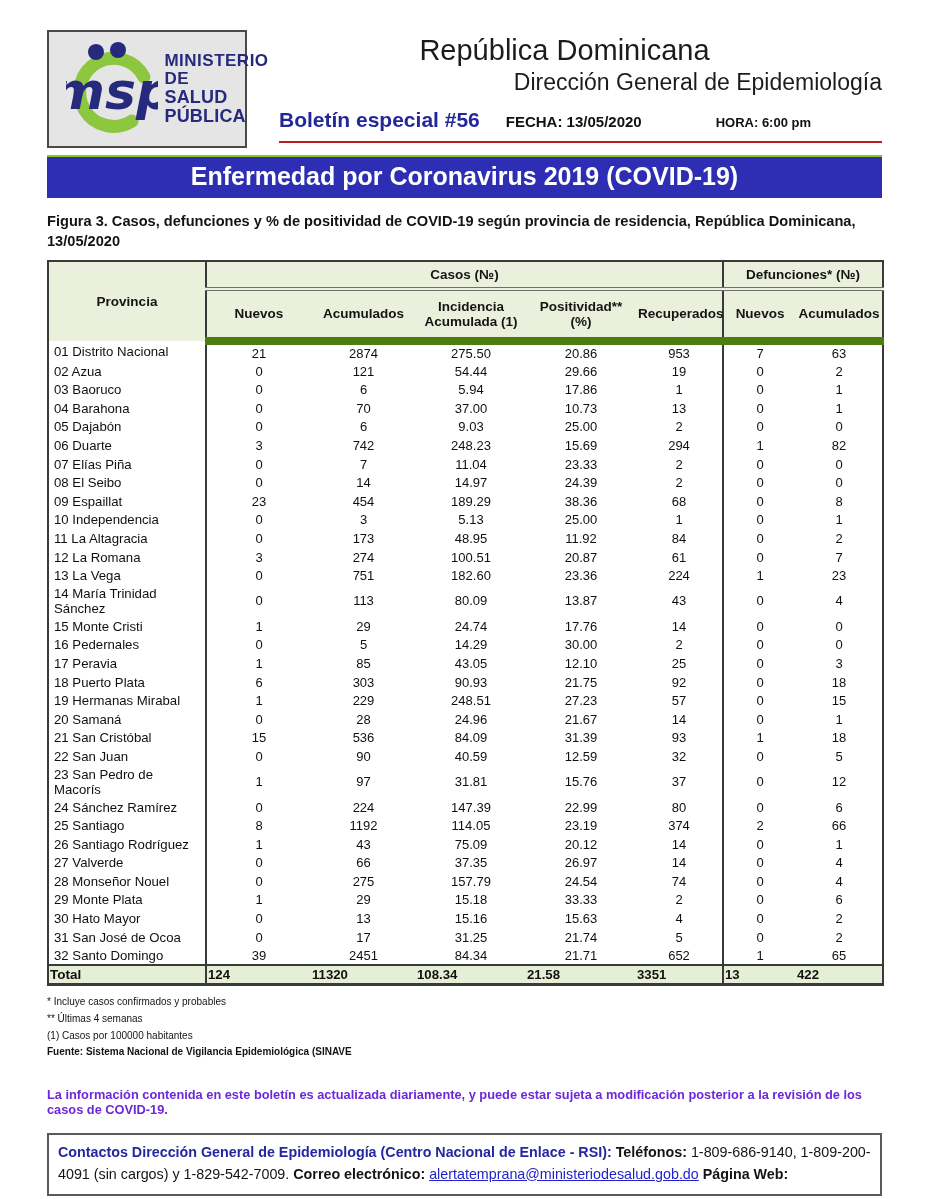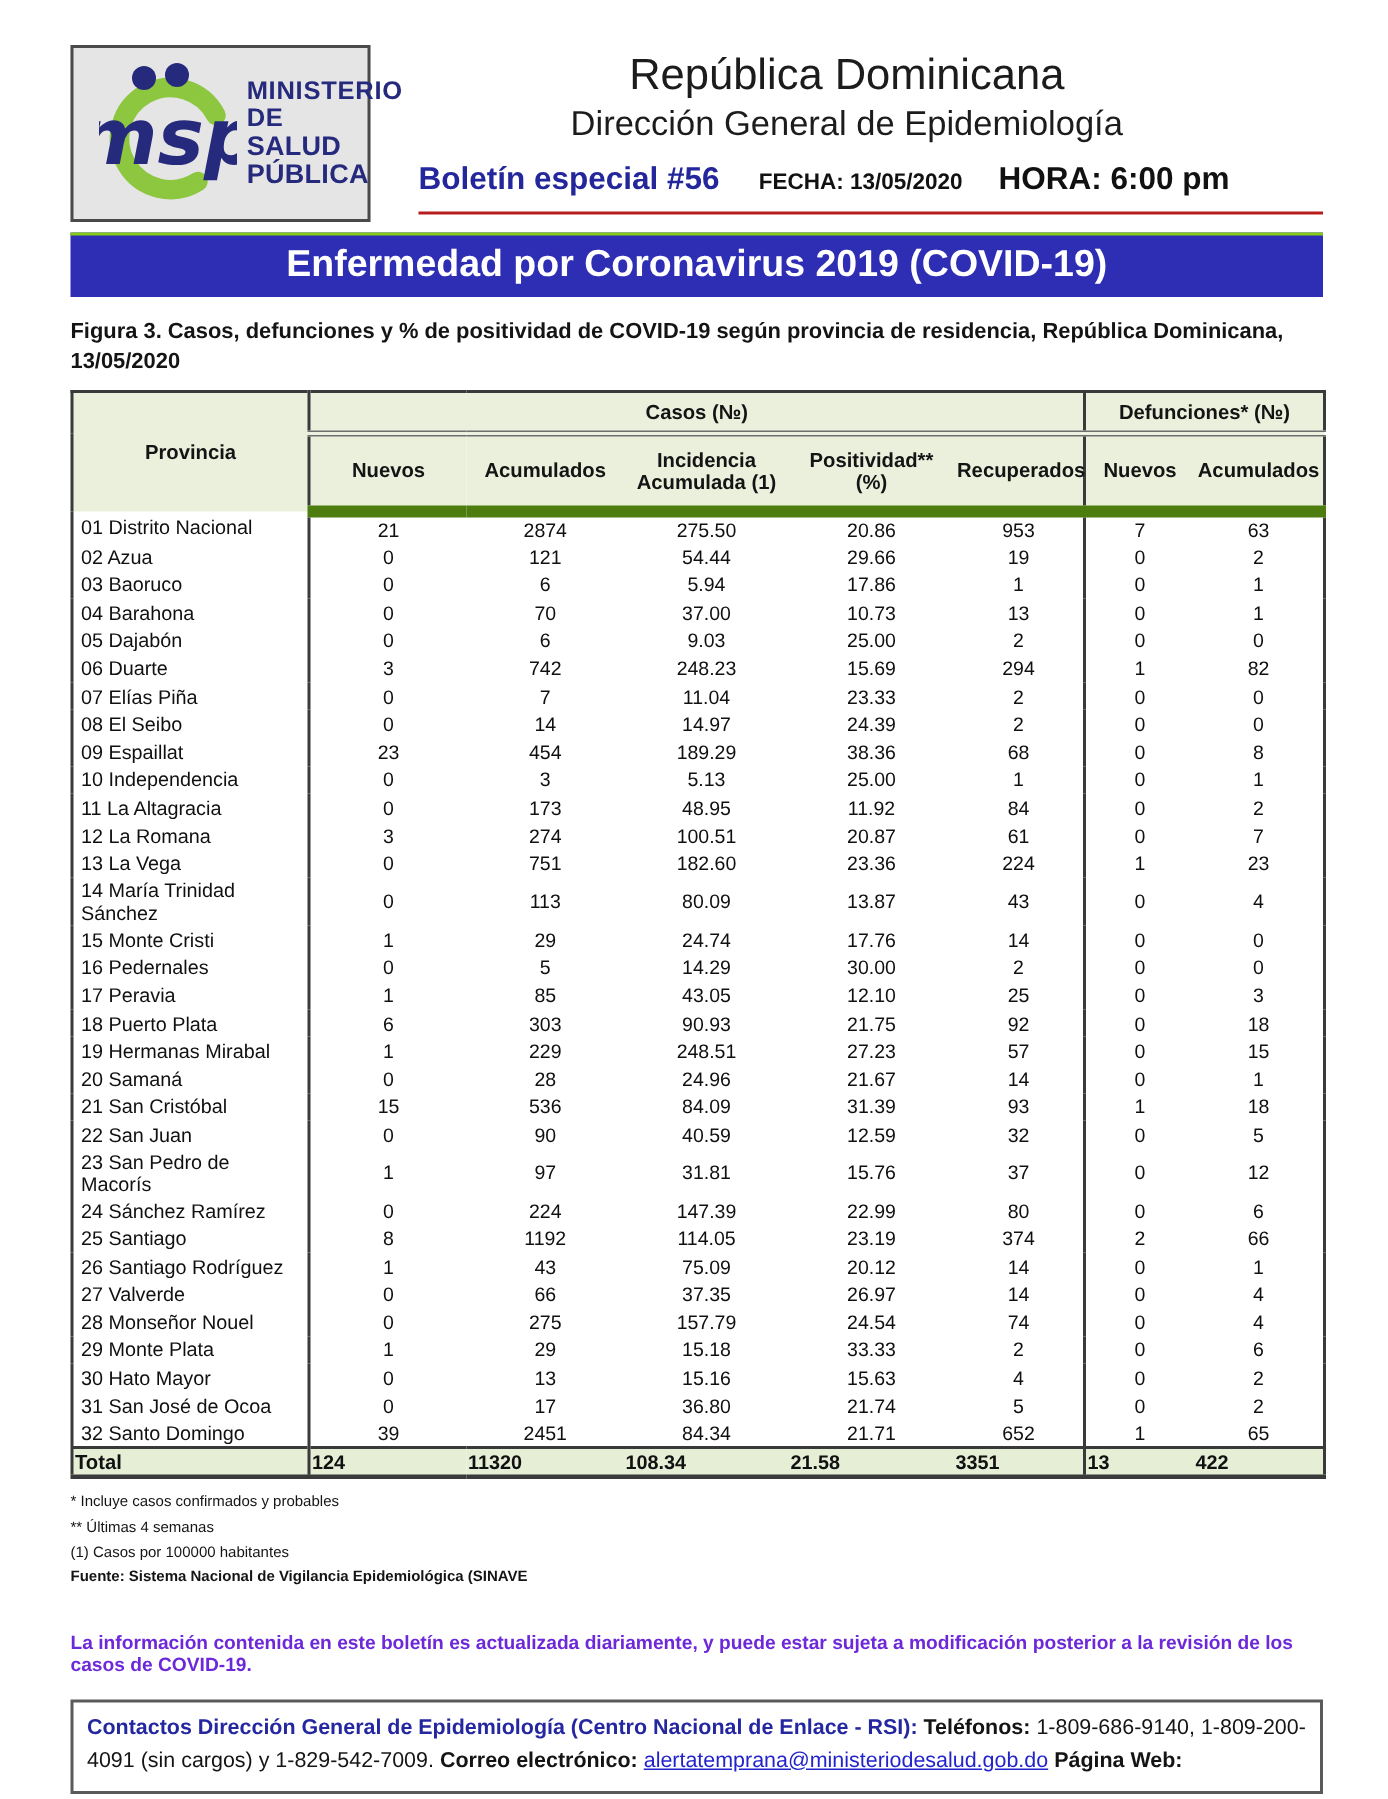--- a/index.html
+++ b/index.html
@@ -15,28 +15,28 @@
     padding-left:41px;
   }
   .logo-mark { width:92px; height:100px; flex:none; }
   .ministry { display:flex; flex-direction:column; line-height:1.05; }
   .ministry .l1 { color:#262a7d; font-size:17px; font-weight:bold; letter-spacing:.5px; }
   .ministry .l2 { color:#262a7d; font-size:18px; font-weight:bold; letter-spacing:.2px; }
 
   .head-right { flex:1; display:flex; flex-direction:column; }
   .titles { text-align:center; padding-top:4px; }
   .titles .t1 { font-size:29px; color:#1c1c1c; }
-  .titles .t2 { font-size:23px; color:#1c1c1c; margin-top:2px; }
+  .titles .t2 { font-size:23px; color:#1c1c1c; margin-top:2px;text-align:right; }
   .bulletin-row {
     display:flex; align-items:baseline; margin:12px 0 0 32px; padding-bottom:9px;
     border-bottom:2px solid #b91c1c;
   }
   .bulletin-row .bul { color:#23279b; font-weight:bold; font-size:21px; }
   .bulletin-row .fecha { font-weight:bold; font-size:15px; margin-left:26px; }
-  .bulletin-row .hora { font-weight:bold; font-size:21px; margin-left:24px; }
+  .bulletin-row .hora { font-weight:bold; font-size:13px; margin-left:74px; }
 
   
   .banner {
     margin-top:7px; background:#2e2eb4; border-top:2px solid #84cc16;
     color:#fff; font-weight:bold; font-size:25px; text-align:center; padding:5px 0 7px 0;
   }
 
   
   .caption { margin-top:13px; font-weight:bold; font-size:14.6px; line-height:1.4; color:#141414; }
 
@@ -436,21 +436,21 @@
       <td>15.16</td>
       <td>15.63</td>
       <td>4</td>
       <td class="vsep">0</td>
       <td>2</td>
     </tr>
         <tr>
       <td class="prov">31 San José de Ocoa</td>
       <td class="vsep">0</td>
       <td>17</td>
-      <td>36.80</td>
+      <td>31.25</td>
       <td>21.74</td>
       <td>5</td>
       <td class="vsep">0</td>
       <td>2</td>
     </tr>
         <tr>
       <td class="prov">32 Santo Domingo</td>
       <td class="vsep">39</td>
       <td>2451</td>
       <td>84.34</td>

